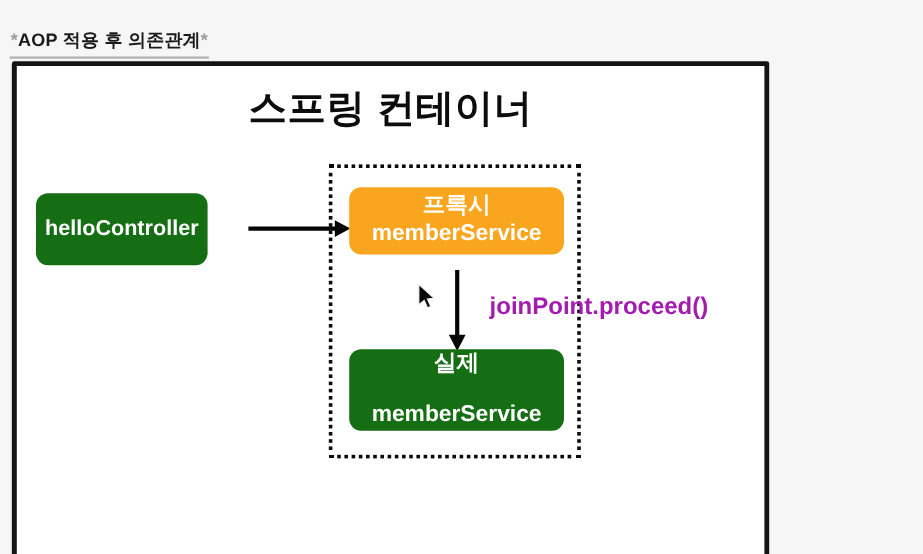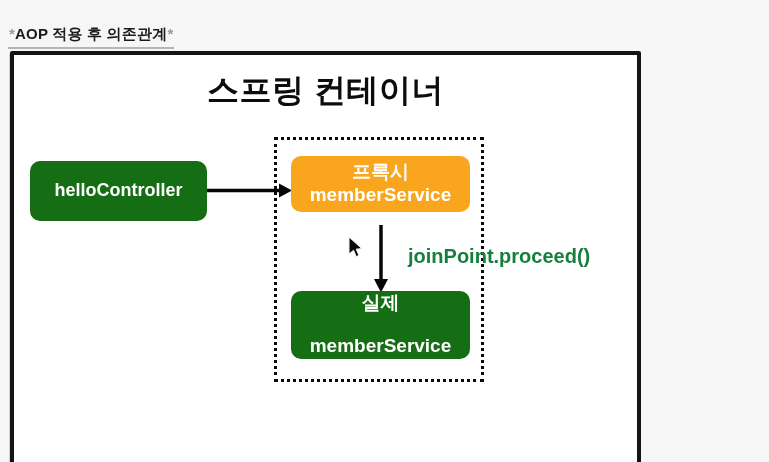--- a/index.html
+++ b/index.html
@@ -52,28 +52,28 @@
     box-sizing:border-box;
     border-radius:10px;
     color:var(--node-text,#ffffff);
     font-weight:bold;
     display:flex;flex-direction:column;align-items:center;justify-content:center;
     text-align:center;
     line-height:1.2;
   }
   .node.green{background:var(--node-green,#156e13);}
   .node.orange{background:var(--node-orange,#f9a51d);}
-  .node-hello{left:30px;top:141px;width:177px;height:60px;font-size:18px;}
+  .node-hello{left:30px;top:141px;width:143px;height:60px;font-size:18px;}
   .node-proxy{left:291px;top:136px;width:179px;height:56px;font-size:19px;}
   .node-real{left:291px;top:271px;width:179px;height:68px;font-size:19px;gap:20px;}
 
   
   .annotation{
     position:absolute;left:408px;top:225px;
-    font-size:20px;font-weight:bold;color:#15803d;
+    font-size:20px;font-weight:bold;color:#a21caf;
     white-space:nowrap;
   }
 
   
   .arrows-layer,.cursor-layer{
     position:absolute;left:0;top:0;width:769px;height:462px;
     pointer-events:none;
   }
 
   

